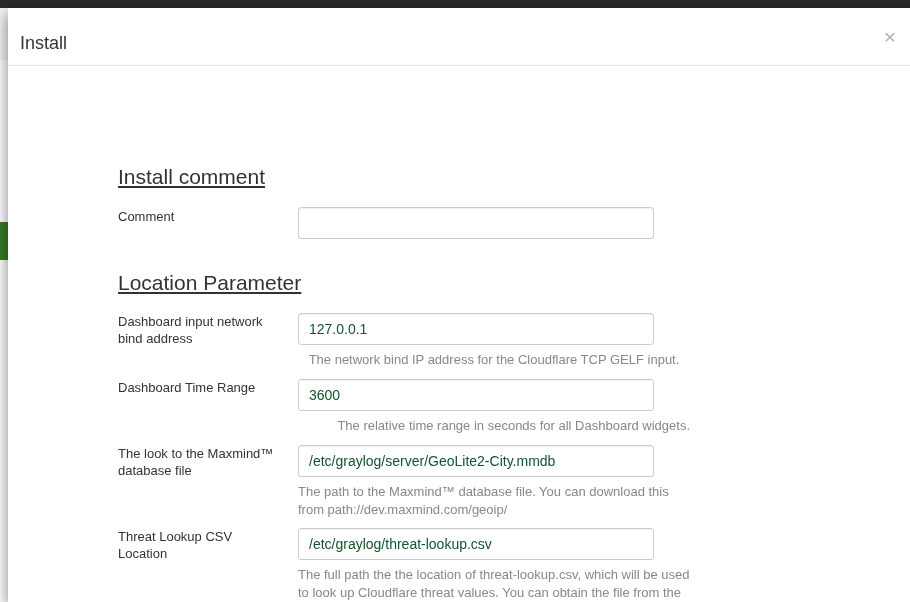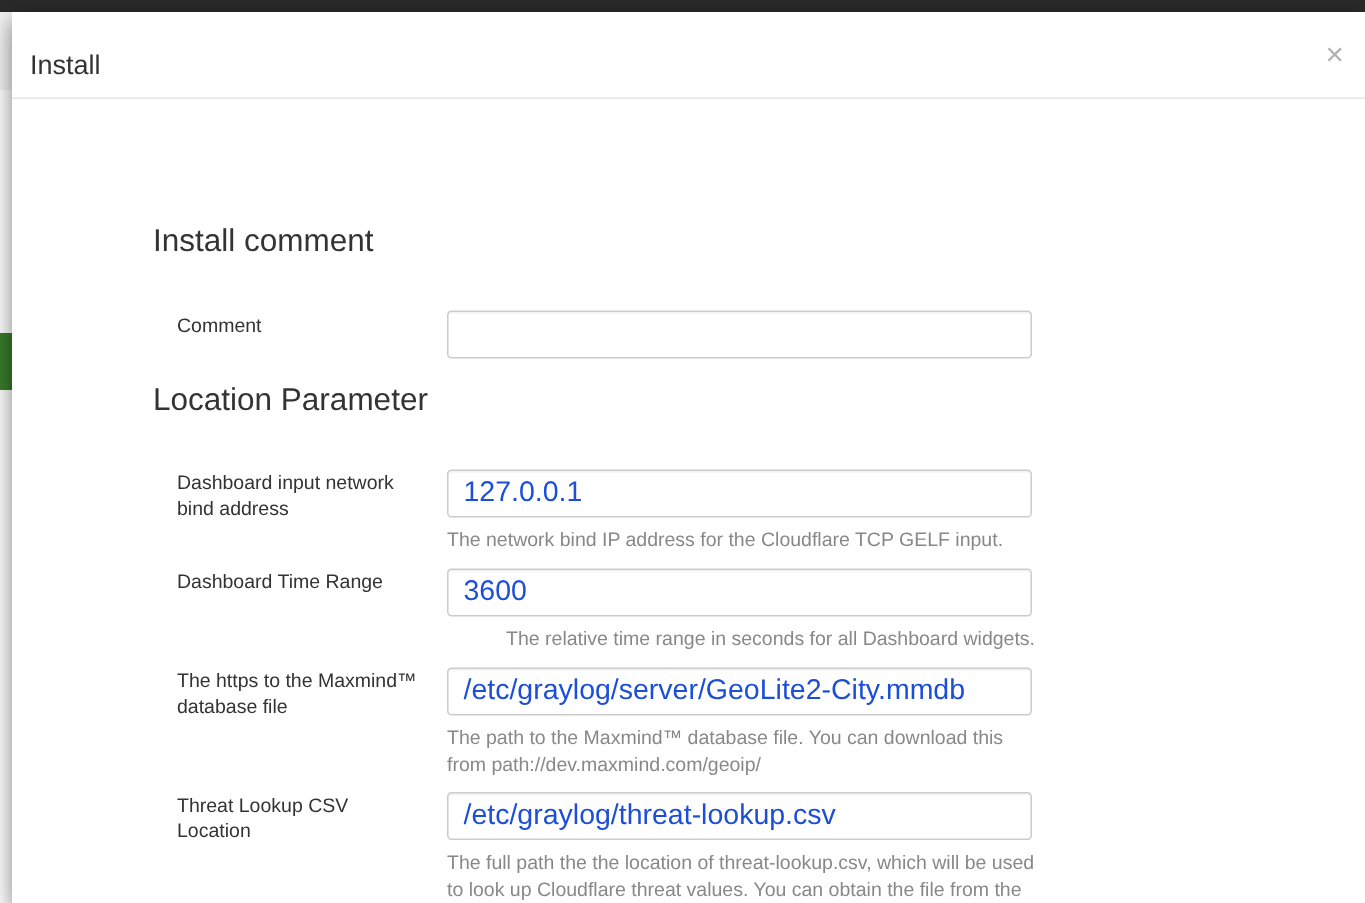--- a/index.html
+++ b/index.html
@@ -87,45 +87,46 @@
   }
 
   .modal-body {
     position: relative;
     height: 535px;
     overflow: hidden;
     padding: 0;
   }
 
   .section-title {
-    margin: 0;
+    margin: 16px;
     position: absolute;
     font-size: 21px;
     line-height: 25px;
     color: #333333;
     font-weight: normal;
+    text-decoration: underline;
   }
   .form-label {
     position: absolute;
     font-size: 13px;
     line-height: 17px;
     font-weight: normal;
     color: #333333;
     width: 160px;
   }
   .form-input {
     position: absolute;
     box-sizing: border-box;
     height: 32px;
-    width: 390px;
+    width: 356px;
     border: 1px solid #cccccc;
     border-radius: 3px;
     padding: 4px 10px;
-    font-size: 19px;
-    color: #1d4ed8;
+    font-size: 14px;
+    color: #14532d;
     font-family: "Liberation Sans", sans-serif;
     background: #ffffff;
     box-shadow: inset 0 1px 1px rgba(0,0,0,.06);
   }
   .help-text {
     position: absolute;
     font-size: 13px;
     line-height: 18px;
     color: #888888;
     width: 392px;
@@ -133,21 +134,21 @@
 
   
   #install-comment-title { left: 94px; top: 82px; }
   #comment-label  { left: 110px; top: 142px; }
   #comment-input  { left: 290px; top: 141px; }
 
   #configure-parameter-title { left: 94px; top: 188px; }
 
   #p0-label { left: 110px; top: 247px; width: 150px; }
   #p0-input { left: 290px; top: 247px; }
-  #p0-help  { left: 290px; top: 285px; }
+  #p0-help  { left: 290px; top: 285px; text-align: center; }
 
   #p1-label { left: 110px; top: 313px; width: 150px; }
   #p1-input { left: 290px; top: 313px; }
   #p1-help  { left: 290px; top: 351px; text-align: right; }
 
   #p2-label { left: 110px; top: 379px; width: 160px; }
   #p2-input { left: 290px; top: 379px; }
   #p2-help  { left: 290px; top: 417px; }
 
   #p3-label { left: 110px; top: 462px; width: 160px; }
@@ -180,21 +181,21 @@
     <h2 class="section-title" id="configure-parameter-title">Location Parameter</h2>
 
     <label class="form-label" id="p0-label">Dashboard input network bind address</label>
     <input class="form-input" id="p0-input" type="text" value="127.0.0.1" style="">
     <div class="help-text" id="p0-help">The network bind IP address for the Cloudflare TCP GELF input.</div>
 
     <label class="form-label" id="p1-label">Dashboard Time Range</label>
     <input class="form-input" id="p1-input" type="text" value="3600" style="">
     <div class="help-text" id="p1-help">The relative time range in seconds for all Dashboard widgets.</div>
 
-    <label class="form-label" id="p2-label">The https to the Maxmind™ database file</label>
+    <label class="form-label" id="p2-label">The look to the Maxmind™ database file</label>
     <input class="form-input" id="p2-input" type="text" value="/etc/graylog/server/GeoLite2-City.mmdb" style="">
     <div class="help-text" id="p2-help">The path to the Maxmind™ database file. You can download this from path://dev.maxmind.com/geoip/</div>
 
     <label class="form-label" id="p3-label">Threat Lookup CSV Location</label>
     <input class="form-input" id="p3-input" type="text" value="/etc/graylog/threat-lookup.csv" style="">
     <div class="help-text" id="p3-help">The full path the the location of threat-lookup.csv, which will be used to look up Cloudflare threat values. You can obtain the file from the release download.</div>
 
   </div>
 </div>
 

